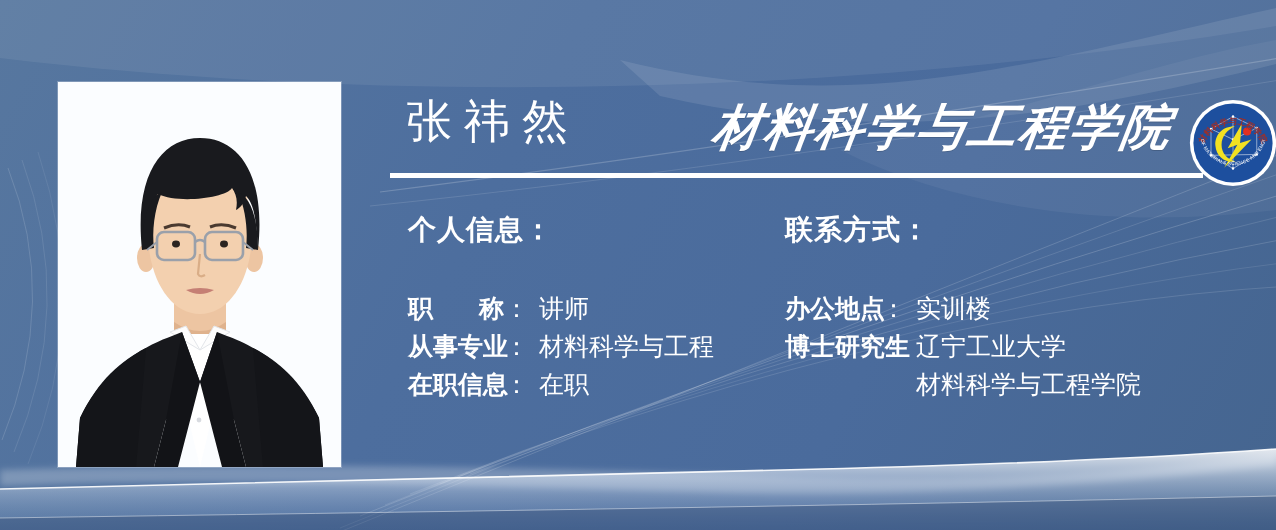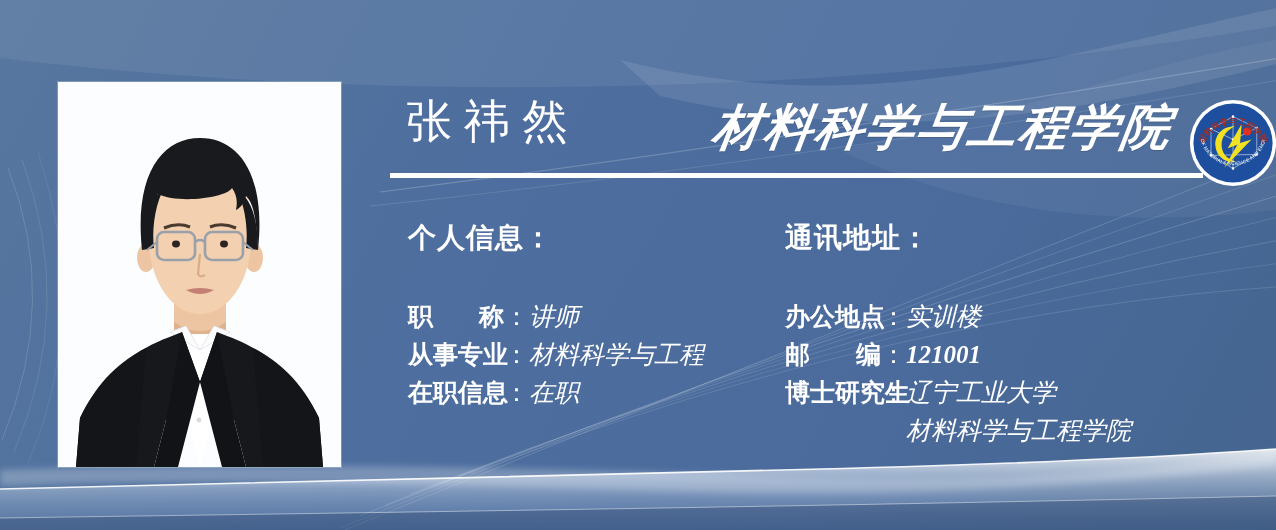--- a/index.html
+++ b/index.html
@@ -19,28 +19,28 @@
     letter-spacing:12px;font-weight:400;white-space:nowrap;
   }
   .college-title{
     position:absolute;left:700px;top:100px;width:485px;text-align:center;
     font-size:49px;line-height:56px;font-weight:900;font-style:italic;
     transform:skewX(-8deg);letter-spacing:2px;white-space:nowrap;
     text-shadow:0 1px 0 rgba(0,0,0,.15);
   }
   .divider{position:absolute;left:390px;top:173px;width:813px;height:5px;background:#ffffff;}
   .logo{position:absolute;left:1189px;top:99px;width:88px;height:88px;}
-  .col{position:absolute;top:220px;}
+  .col{position:absolute;top:212px;}
   .col-personal{left:408px;width:350px;}
   .col-contact{left:785px;width:470px;}
   .section-heading{font-size:28px;line-height:36px;font-weight:600;margin:0 0 42px 0;letter-spacing:1px;}
   .row{font-size:25px;line-height:38px;white-space:nowrap;}
   .flabel{display:inline-block;width:96px;text-align:justify;text-align-last:justify;vertical-align:top;font-weight:bold;}
   .colon{display:inline-block;vertical-align:top;}
-  .fvalue{display:inline-block;vertical-align:top;white-space:pre-line;font-style:italic;}
+  .fvalue{display:inline-block;margin-left:10px;vertical-align:top;white-space:pre-line;}
   .bold{font-weight:700;}
 </style>
 </head>
 <body>
 
 <div class="card">
 
   <svg class="bg-waves" viewBox="0 0 1276 530" aria-hidden="true">
     <defs>
       <linearGradient id="silverGrad" x1="0" y1="0" x2="0" y2="1">
@@ -177,27 +177,24 @@
     </div>
     <div class="row">
       <span class="flabel">从事专业</span><span class="colon">：</span><span class="fvalue">材料科学与工程</span>
     </div>
     <div class="row">
       <span class="flabel">在职信息</span><span class="colon">：</span><span class="fvalue">在职</span>
     </div>
   </div>
 
   <div class="col col-contact">
-    <h2 class="section-heading">通讯地址：</h2>
+    <h2 class="section-heading">联系方式：</h2>
 
     <div class="row">
       <span class="flabel">办公地点</span><span class="colon">：</span><span class="fvalue">实训楼</span>
-    </div>
-    <div class="row">
-      <span class="flabel">邮编</span><span class="colon">：</span><span class="fvalue bold">121001</span>
     </div>
     <div class="row">
       <span class="flabel">博士研究生</span><span class="colon">：</span><span class="fvalue">辽宁工业大学
 材料科学与工程学院</span>
     </div>
   </div>
 
 </div>
 
 </body></html>

